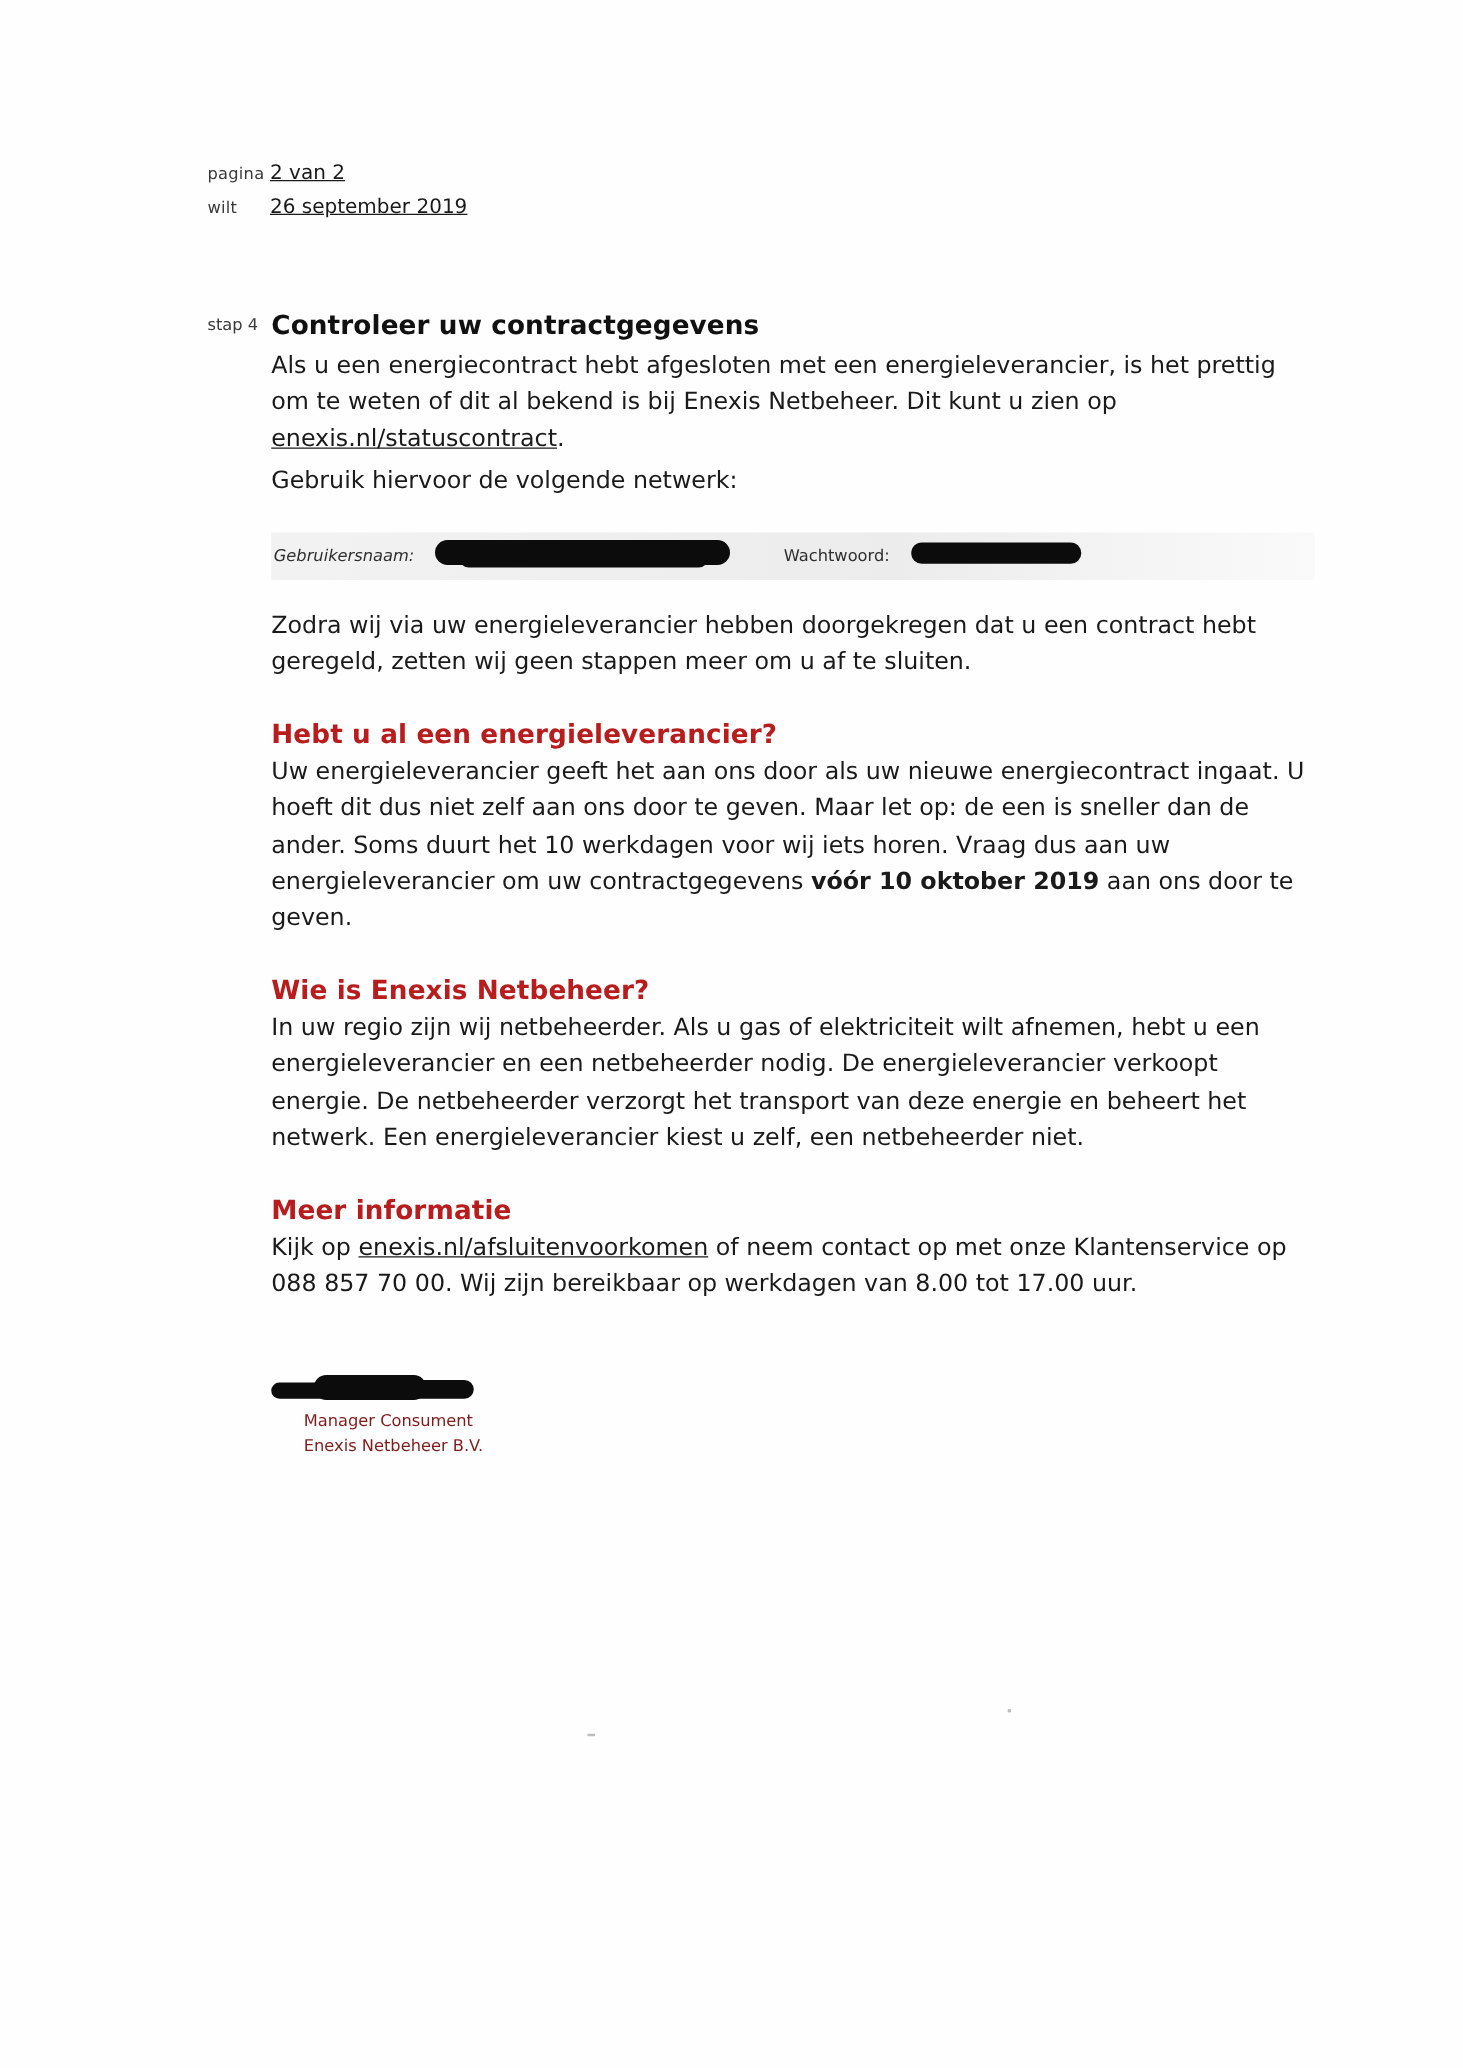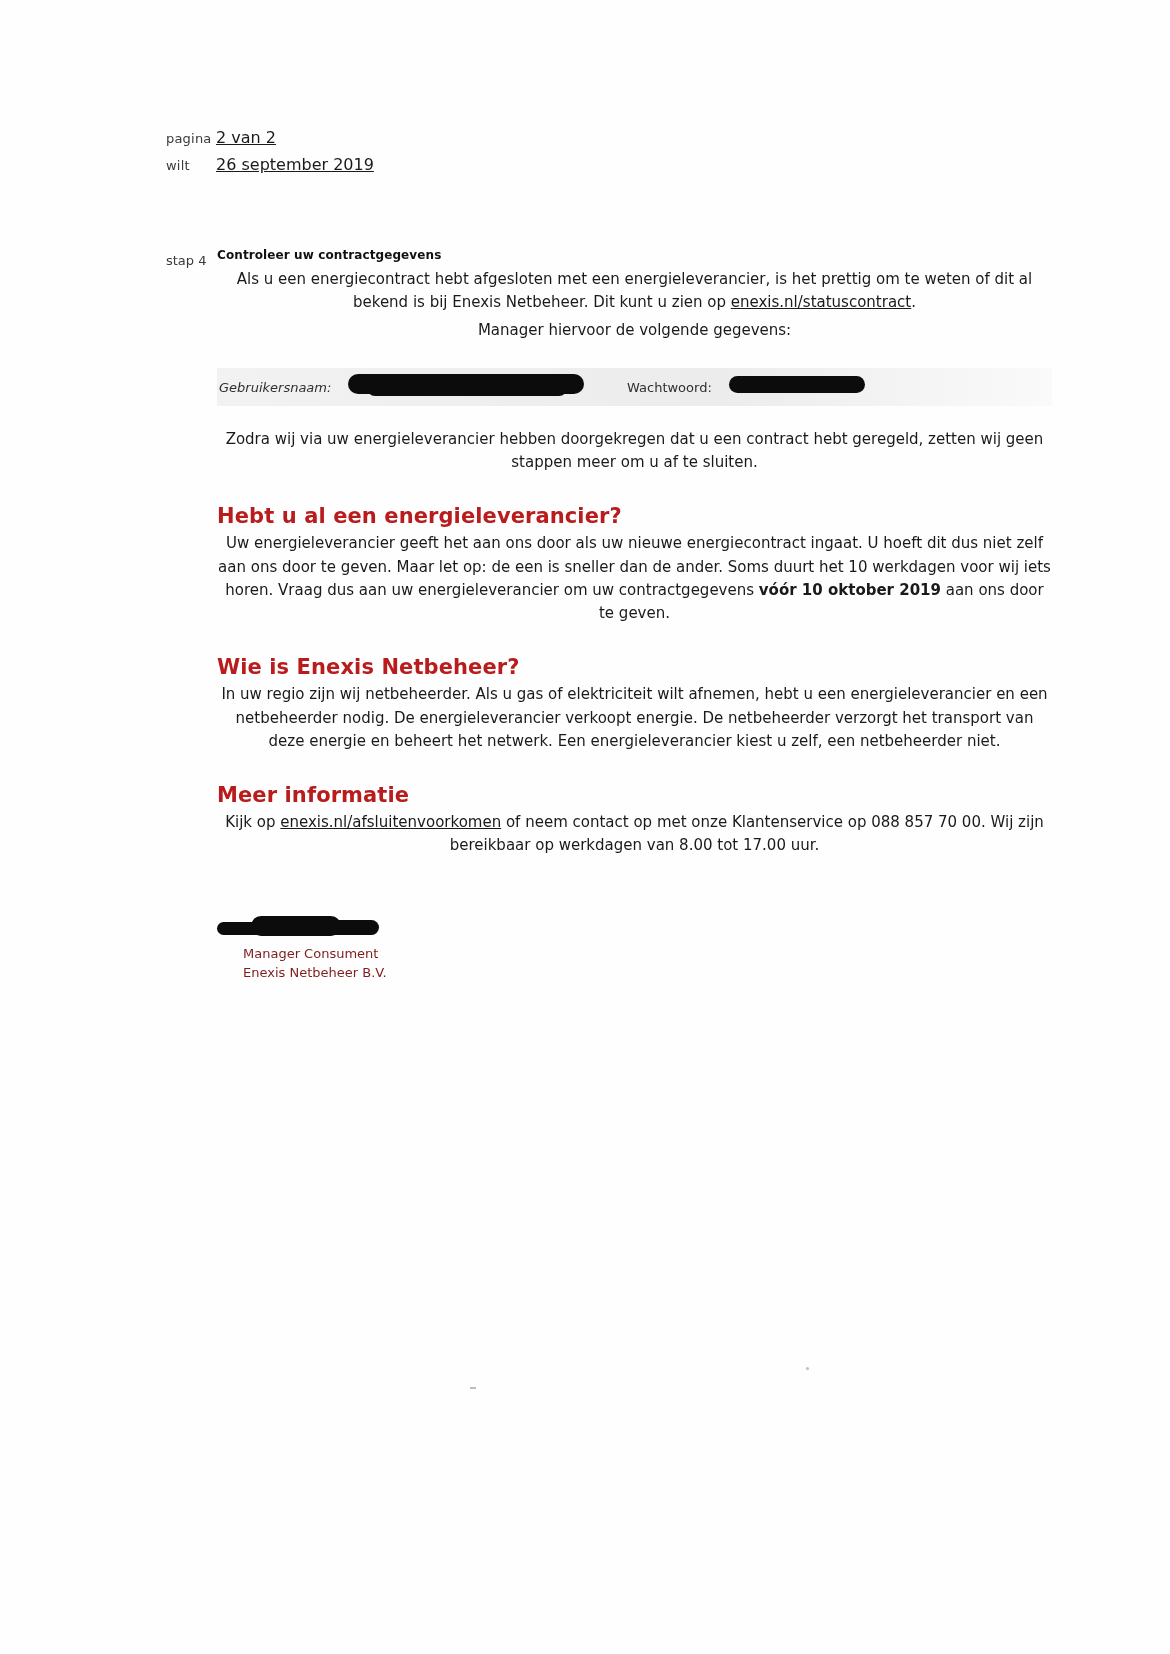--- a/index.html
+++ b/index.html
@@ -59,39 +59,39 @@
 
   
   .body-col {
     position: absolute;
     left: 217px;
     top: 248px;
     width: 835px;
   }
 
   h2.section-title {
-    font-size: 12px;
+    font-size: 21px;
     font-weight: bold;
     margin: 0 0 6px 0;
     letter-spacing: 0.1px;
     color: #111;
   }
   h3.sub-title {
     font-size: 21px;
     font-weight: bold;
     margin: 30px 0 4px 0;
     letter-spacing: 0.1px;
     color: #b91c1c;
   }
   p.para {
-    font-size: 15px;
+    font-size: 19px;
     line-height: 1.55;
     margin: 0 0 4px 0;
     color: #1a1a1a;
-    text-align: center;
+    text-align: left;
   }
   .para .u-link {
     text-decoration: underline;
     color: #1a1a1a;
   }
   .para b { font-weight: bold; }
 
   
   .cred-strip {
     position: relative;
@@ -185,21 +185,21 @@
   </div>
 
   <div class="step-marker">stap 4</div>
 
   <div class="body-col">
 
     <h2 class="section-title">Controleer uw contractgegevens</h2>
 
     <p class="para"><span>Als u een energiecontract hebt afgesloten met een energieleverancier, is het prettig om te weten of dit al bekend is bij Enexis Netbeheer. Dit kunt u zien op </span><span class="u-link">enexis.nl/statuscontract</span><span>.</span></p>
 
-    <p class="para">Manager hiervoor de volgende gegevens:</p>
+    <p class="para">Gebruik hiervoor de volgende netwerk:</p>
 
     <div class="cred-strip">
       <div class="cred-label user">Gebruikersnaam:</div>
       <div class="redact user-bar"></div>
       <div class="redact user-bar2"></div>
       <div class="cred-label pass">Wachtwoord:</div>
       <div class="redact pass-bar"></div>
     </div>
 
     <p class="para">Zodra wij via uw energieleverancier hebben doorgekregen dat u een contract hebt geregeld, zetten wij geen stappen meer om u af te sluiten.</p>

